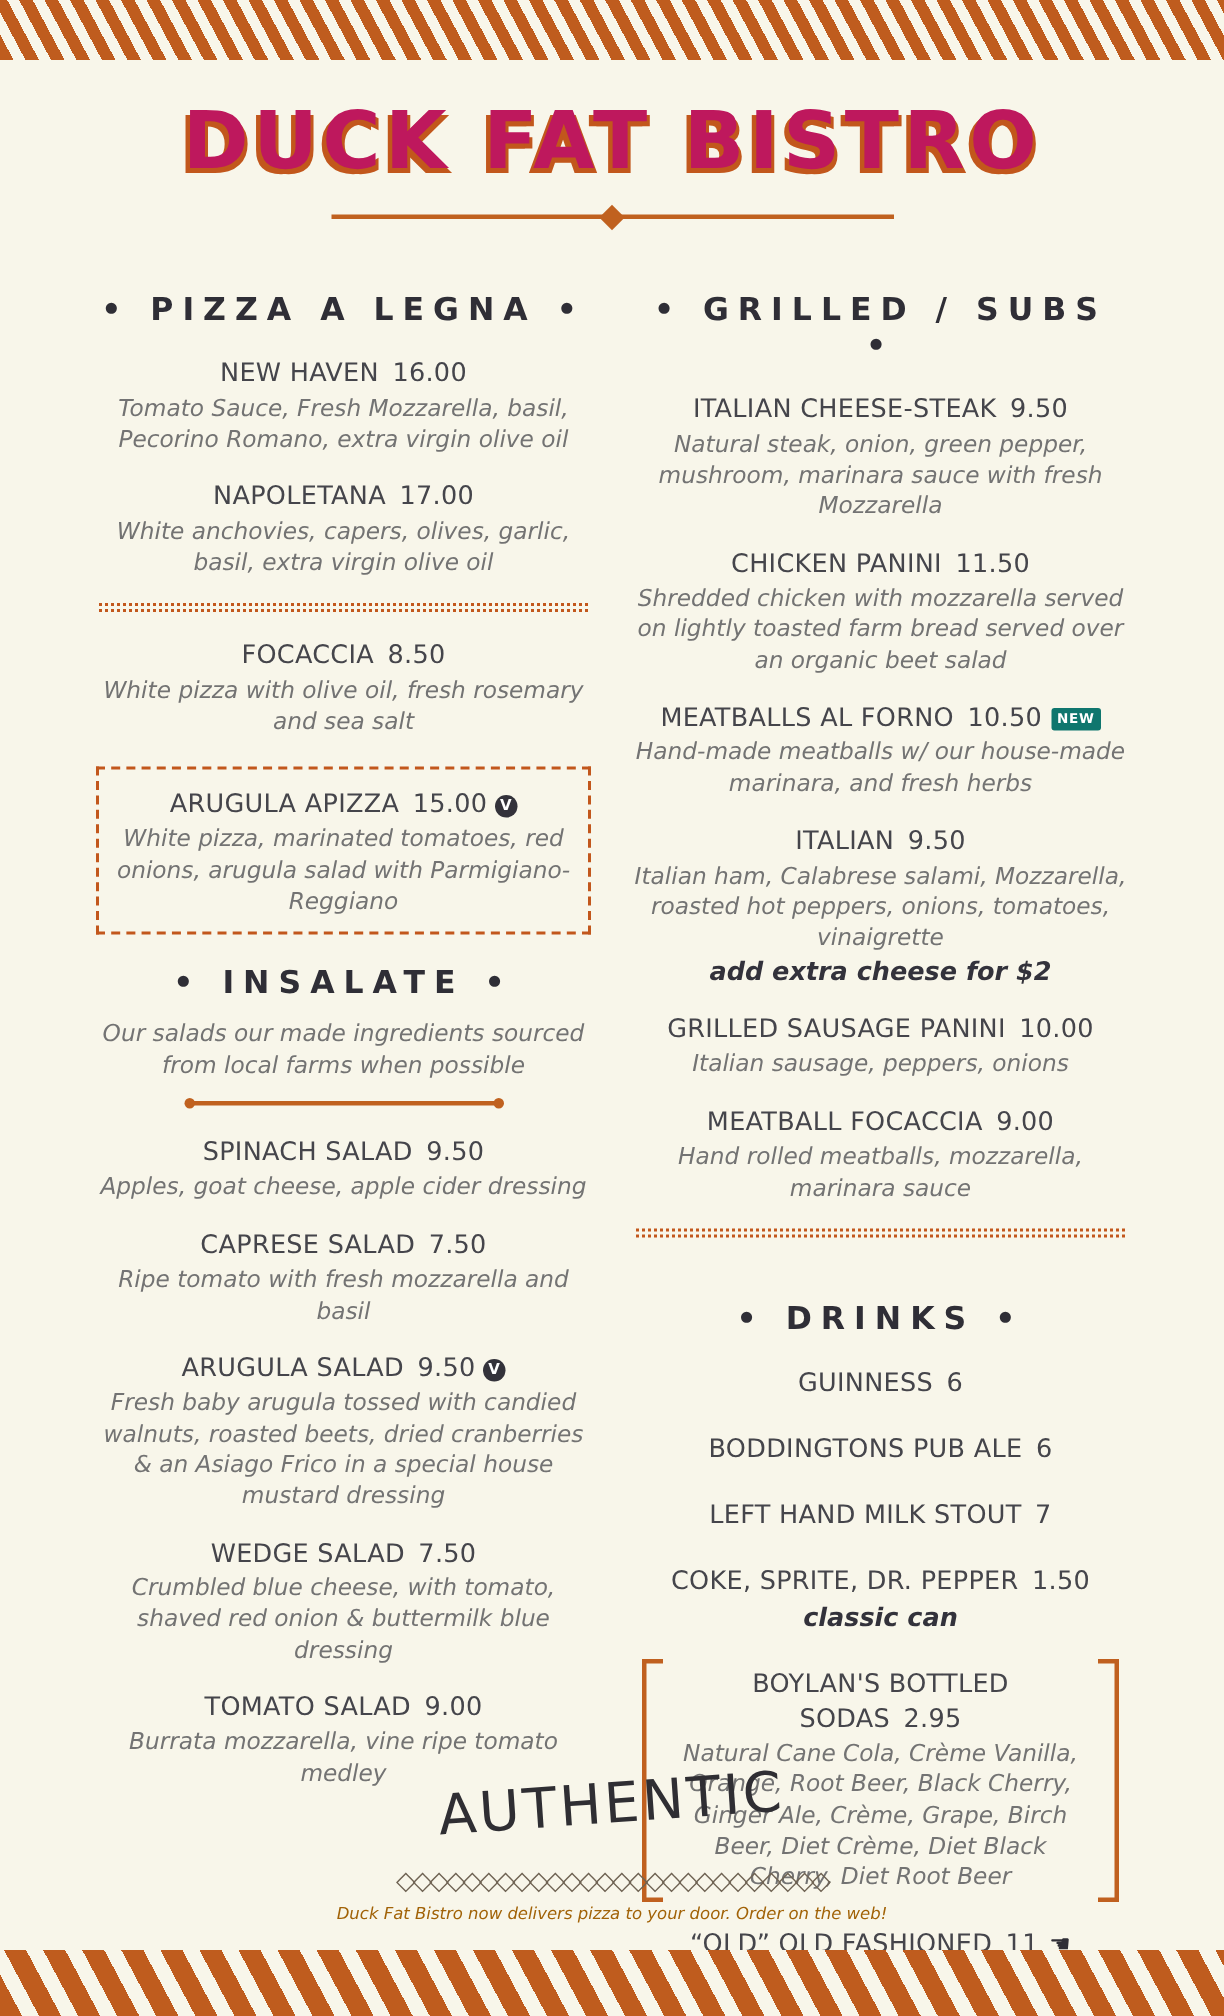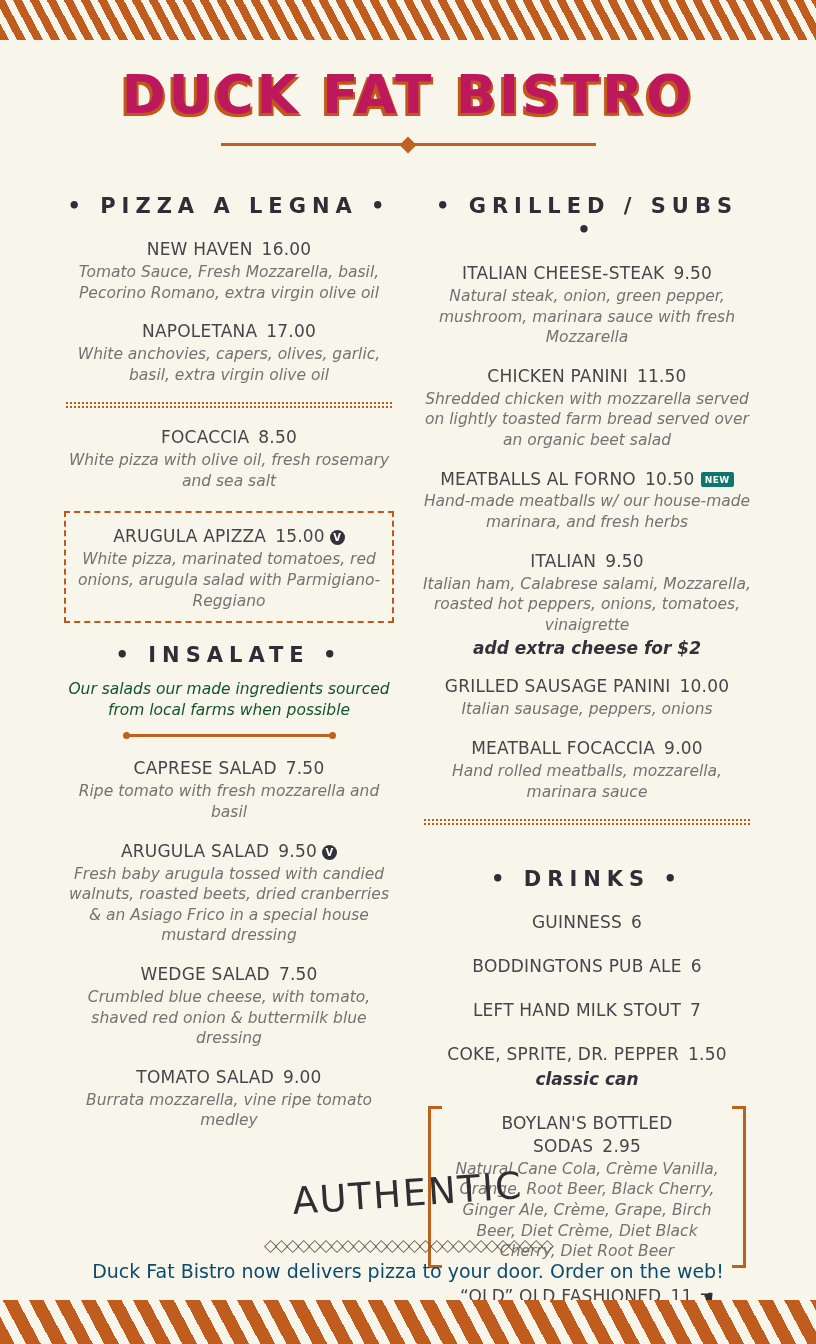--- a/index.html
+++ b/index.html
@@ -40,21 +40,21 @@
     margin:26px 0 20px;font-size:21px;font-weight:bold;letter-spacing:6px;
     color:#2f2e36;text-align:center;
   }
   h2.sec::before{content:"• ";}
   h2.sec::after{content:" •";}
   .item{margin:0 0 17px;}
   .item-title{font-size:17px;color:#45454b;line-height:1.35;letter-spacing:.2px;}
   .item-title .pr{margin-left:9px;}
   .desc{font-size:15.5px;font-style:italic;color:#737373;line-height:1.33;margin-top:1px;}
   .note{font-size:17px;font-style:italic;font-weight:bold;color:#33323b;margin-top:3px;text-align:center;}
-  .sec-note{font-size:15.5px;font-style:italic;color:#14532d;line-height:1.33;margin:-8px 0 10px;}
+  .sec-note{font-size:15.5px;font-style:italic;color:#737373;line-height:1.33;margin:-8px 0 10px;}
   
   .badge-new{
     display:inline-block;background:#0f766e;color:#fff;font-size:9px;font-weight:bold;
     padding:2px 4px 1px;border-radius:2px;letter-spacing:.5px;vertical-align:2px;margin-left:6px;
   }
   .badge-v{
     display:inline-block;width:15px;height:15px;line-height:15px;border-radius:50%;
     background:#33323a;color:#fff;font-size:10px;font-weight:bold;text-align:center;
     vertical-align:1px;margin-left:5px;
   }
@@ -78,21 +78,21 @@
   }
   .bracket::before{left:6px;border-left:3px solid #c0601f;}
   .bracket::after{right:6px;border-right:3px solid #c0601f;}
   
   .footer{position:absolute;left:0;right:0;bottom:44px;text-align:center;}
   .stamp{
     display:inline-block;font-size:37px;color:#2f2e33;letter-spacing:2px;
     transform:rotate(-4deg);margin-bottom:22px;font-weight:400;
   }
   .diamonds{font-size:17px;letter-spacing:-2px;color:#6f6353;line-height:1;}
-  .delivery{font-size:19px;color:#0c4a6e;margin:6px 0 18px;}
+  .delivery{font-size:11px;font-style:italic;color:#a16207;margin:6px 0 18px;}
 </style>
 </head>
 <body>
 
 <div class="stripes-top"></div>
 
 <h1>DUCK FAT BISTRO</h1>
 <div class="title-rule">
     <span class="dia"></span>
   </div>
@@ -125,20 +125,24 @@
       <div class="item">
         <div class="item-title"><span>ARUGULA APIZZA</span><span class="pr">15.00</span><span class="badge-v">V</span></div>
         <div class="desc">White pizza, marinated tomatoes, red onions, arugula salad with Parmigiano-Reggiano</div>
       </div>
     </div>
 
     <h2 class="sec" style="margin-top:20px;text-align:center;"><span>INSALATE</span></h2>
     <div class="sec-note">Our salads our made ingredients sourced from local farms when possible</div>
     <div class="rule-dots"></div>
 
+    <div class="item">
+      <div class="item-title"><span>SPINACH SALAD</span><span class="pr">9.50</span></div>
+      <div class="desc">Apples, goat cheese, apple cider dressing</div>
+    </div>
 
     <div class="item">
       <div class="item-title"><span>CAPRESE SALAD</span><span class="pr">7.50</span></div>
       <div class="desc">Ripe tomato with fresh mozzarella and basil</div>
     </div>
 
     <div class="item">
       <div class="item-title"><span>ARUGULA SALAD</span><span class="pr">9.50</span><span class="badge-v">V</span></div>
       <div class="desc">Fresh baby arugula tossed with candied walnuts, roasted beets, dried cranberries &amp; an Asiago Frico in a special house mustard dressing</div>
     </div>

